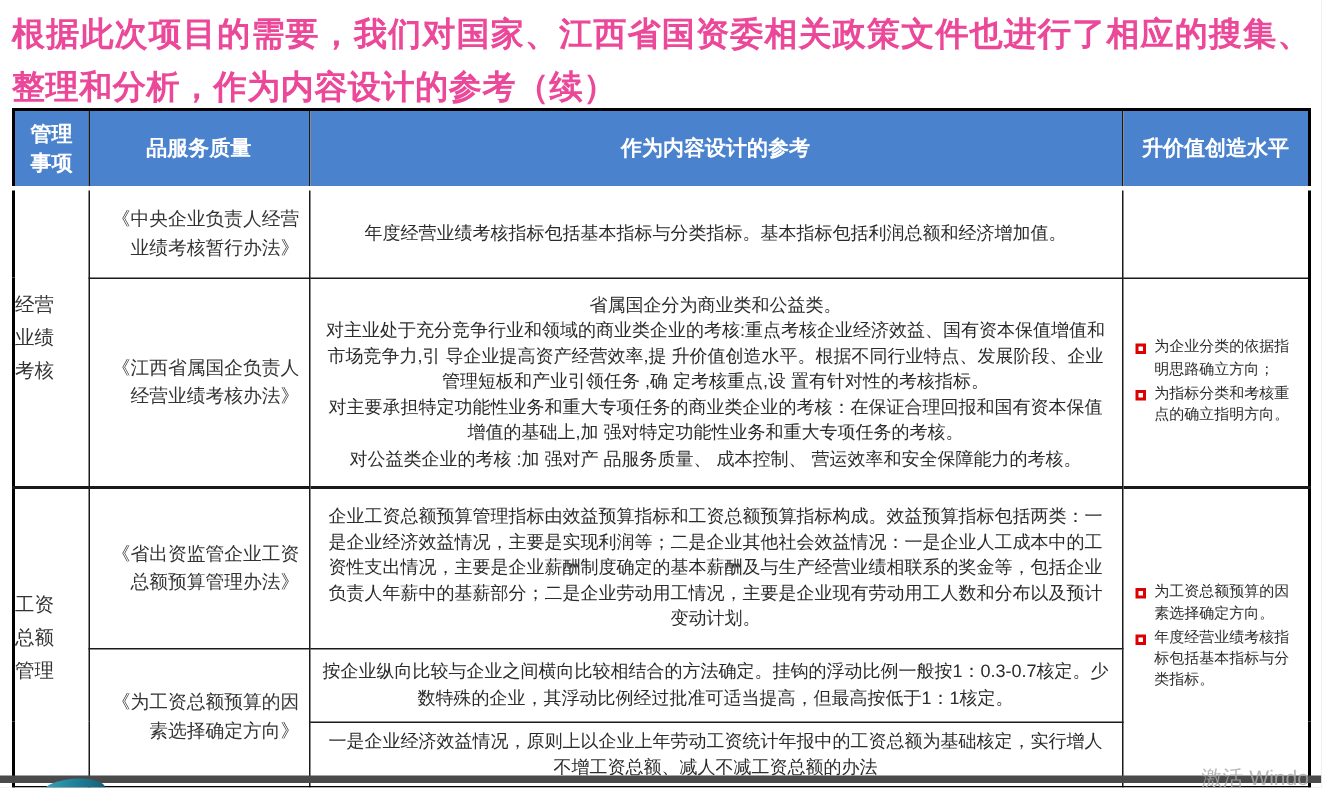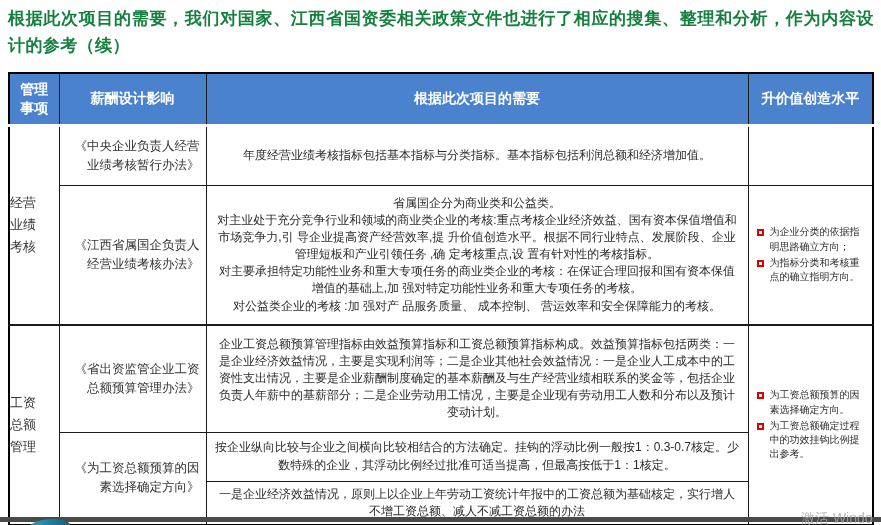--- a/index.html
+++ b/index.html
@@ -3,21 +3,21 @@
 <meta charset="utf-8">
 <style>
   * { margin:0; padding:0; box-sizing:border-box; }
   html,body { background:#e8e8e8; }
   .slide {
     position:relative; width:881px; height:525px; background:#ffffff;
     overflow:hidden; font-family:"Liberation Sans", sans-serif;
   }
   .slide-title {
     position:absolute; left:8px; top:5px; width:866px;
-    font-size:17px; font-weight:bold; color:#15803d;
+    font-size:22px; font-weight:bold; color:#ec4899;
     line-height:1.6; text-align:justify; letter-spacing:0.4px;
   }
   table.policy-table {
     position:absolute; left:8px; top:72px; width:864px;
     border-collapse:collapse; table-layout:fixed;
     border:2px solid #000000;
     padding-left:40px;
   }
   .policy-table th, .policy-table td {
     border:1px solid #1a1a1a; overflow:hidden;
@@ -79,22 +79,22 @@
     <colgroup>
       <col style="width:50px">
         <col style="width:147px">
         <col style="width:542px">
         <col style="width:125px">
     </colgroup>
     <thead>
       <tr>
         <th>管理
 事项</th>
-        <th>薪酬设计影响</th>
-        <th>根据此次项目的需要</th>
+        <th>品服务质量</th>
+        <th>作为内容设计的参考</th>
         <th>升价值创造水平</th>
       </tr>
     </thead>
     <tbody>
       <tr class="tr-r1">
         <td class="group-label" rowspan="2">经营
 业绩
 考核</td>
         <td class="policy">《中央企业负责人经营业绩考核暂行办法》</td>
         <td class="excerpt">年度经营业绩考核指标包括基本指标与分类指标。基本指标包括利润总额和经济增加值。</td>
@@ -123,21 +123,21 @@
 管理</td>
         <td class="policy">《省出资监管企业工资总额预算管理办法》</td>
         <td class="excerpt">企业工资总额预算管理指标由效益预算指标和工资总额预算指标构成。效益预算指标包括两类：一是企业经济效益情况，主要是实现利润等；二是企业其他社会效益情况：一是企业人工成本中的工资性支出情况，主要是企业薪酬制度确定的基本薪酬及与生产经营业绩相联系的奖金等，包括企业负责人年薪中的基薪部分；二是企业劳动用工情况，主要是企业现有劳动用工人数和分布以及预计变动计划。</td>
         <td class="impact" rowspan="3">
           <div class="bullet-item">
             <span class="bullet-sq"></span>
             <span class="bullet-text">为工资总额预算的因素选择确定方向。</span>
           </div>
           <div class="bullet-item">
             <span class="bullet-sq"></span>
-            <span class="bullet-text">为工资总额确定过程中的功效挂钩比例提出参考。</span>
+            <span class="bullet-text">年度经营业绩考核指标包括基本指标与分类指标。</span>
           </div>
         </td>
       </tr>
       <tr class="tr-r4">
         <td class="policy" rowspan="2">《为工资总额预算的因素选择确定方向》</td>
         <td class="excerpt">按企业纵向比较与企业之间横向比较相结合的方法确定。挂钩的浮动比例一般按1：0.3-0.7核定。少数特殊的企业，其浮动比例经过批准可适当提高，但最高按低于1：1核定。</td>
       </tr>
       <tr class="tr-r5">
         <td class="excerpt">一是企业经济效益情况，原则上以企业上年劳动工资统计年报中的工资总额为基础核定，实行增人不增工资总额、减人不减工资总额的办法</td>
       </tr>

